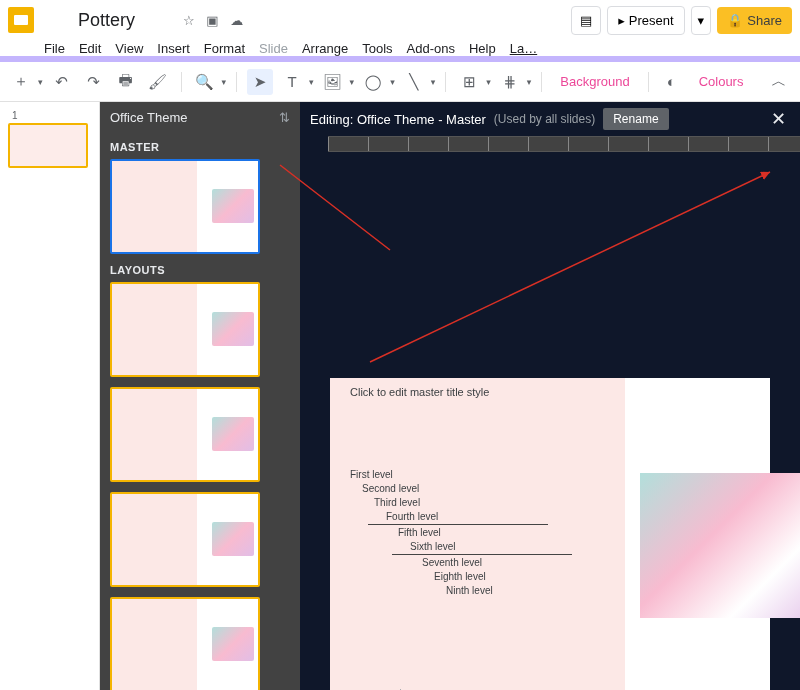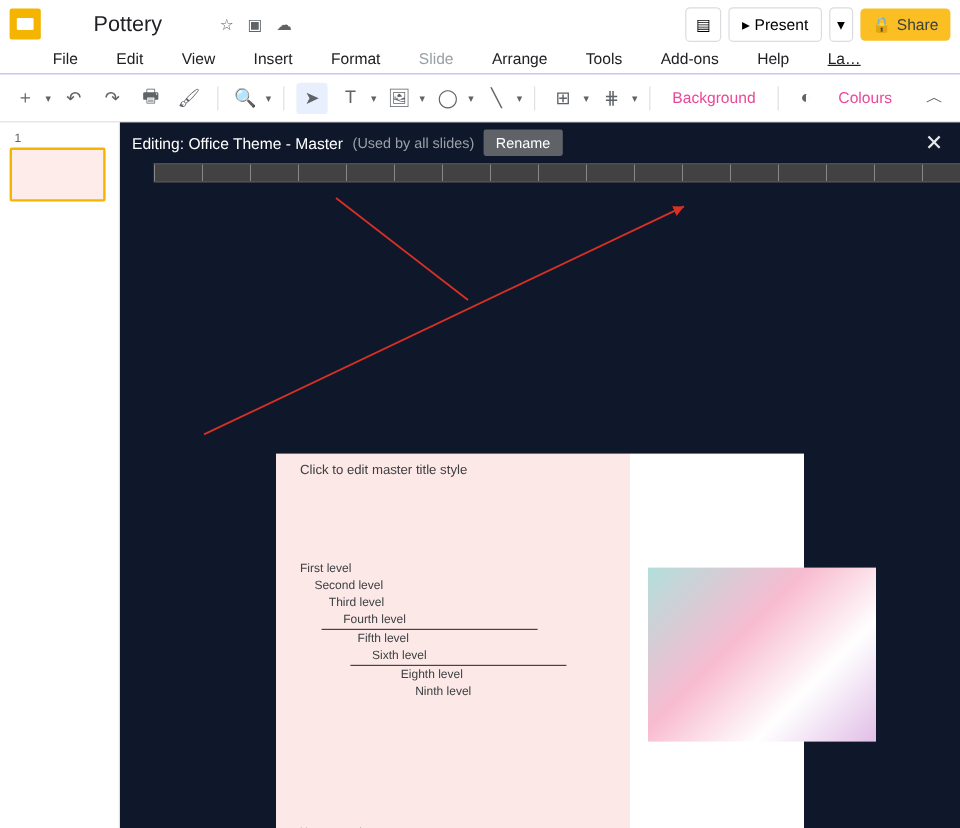--- a/index.html
+++ b/index.html
@@ -5,21 +5,21 @@
   * { box-sizing: border-box; margin: 0; padding: 0; }
   body { font-family: Arial, sans-serif; font-size: 13px; background:#fff; width:800px; height:690px; overflow:hidden; position:relative;}
   .title-row { display:flex; align-items:center; height:36px; padding:4px 8px 0 8px;gap:36px; }
   .logo { width:26px; height:26px; background:#f4b400; border-radius:2px; margin-right:8px; display:flex; align-items:center; justify-content:center;}
   .logo div{width:14px;height:10px;background:#fff;border-radius:1px;}
   .doc-title { font-size:18px; color:#202124; margin-right:8px; }
   .title-icons span { color:#5f6368; margin:0 4px; cursor:pointer;}
   .right-head { margin-left:auto; display:flex; align-items:center; gap:6px;}
   .btn-outline { border:1px solid #dadce0; padding:6px 10px; border-radius:4px; font-size:13px; display:flex; align-items:center; gap:4px; cursor:pointer; background:#fff;}
   .btn-share { background:#fbbf24; color:#3c4043; font-weight:500; border:none;}
-  .menu-row { display:flex; align-items:center; height:26px; padding:0 8px 0 44px; gap:32px; color:#202124; font-size:13px; border-bottom:1px solid #c4b5fd;}
+  .menu-row { display:flex; align-items:flex-end; height:26px; padding:0 8px 0 44px; gap:14px; color:#202124; font-size:13px; border-bottom:6px solid #c4b5fd;}
   .menu-row span { cursor:pointer; }
   .menu-disabled{color:#9aa0a6;}
   .toolbar { display:flex; align-items:center; height:40px; padding:0 8px; gap:6px; border-bottom:1px solid #e0e0e0;}
   .tb-btn { width:26px; height:26px; border-radius:3px; display:flex; align-items:center; justify-content:center; color:#5f6368; cursor:pointer; font-size:15px;}
   .tb-sep { width:1px; height:20px; background:#e0e0e0; margin:0 4px;}
   .tb-text{ color:#ec4899; font-size:13px; padding:0 8px; cursor:pointer;}
   .chev{color:#5f6368;font-size:9px;margin-left:-2px;}
   .content { display:flex; height:calc(690px - 36px - 26px - 40px); }
   .filmstrip { width:100px; padding:8px; border-right:1px solid #e0e0e0; text-align:center;}
   .fs-num{font-size:10px;color:#5f6368;text-align:left;padding-left:4px;}
@@ -124,20 +124,47 @@
   <div class="tb-btn">︿</div>
 </div>
 
 <div class="content">
 
   <div class="filmstrip">
     <div class="fs-num">1</div>
     <div class="fs-thumb"></div>
   </div>
 
+  <div class="theme-panel">
+    <div class="theme-head">
+      <span>Office Theme</span>
+      <span style="color:#9aa0a6;">⇅</span>
+    </div>
+    <div class="theme-body">
+      <div class="section-label">MASTER</div>
+      <div class="thumb master">
+          <div class="thumb-img"></div>
+        </div>
+      <div class="section-label">LAYOUTS</div>
+      <div id="layouts-container">
+          <div class="thumb">
+            <div class="thumb-img"></div>
+          </div>
+          <div class="thumb">
+            <div class="thumb-img"></div>
+          </div>
+          <div class="thumb">
+            <div class="thumb-img"></div>
+          </div>
+          <div class="thumb">
+            <div class="thumb-img"></div>
+          </div>
+        </div>
+    </div>
+  </div>
 
   <div class="editor">
     <div class="edit-head">
       <span><span>Editing: </span><span>Office Theme - Master</span></span>
       <span class="edit-sub">(Used by all slides)</span>
       <button class="btn-rename">Rename</button>
       <span class="close-x">✕</span>
     </div>
     <div class="ruler"></div>
     <div class="canvas-scroll">
@@ -145,20 +172,21 @@
         <div class="slide-title">Click to edit master title style</div>
         <div class="levels" id="levels">
             <div style="padding-left: 0px;">First level</div>
             <div style="padding-left: 12px;">Second level</div>
             <div style="padding-left: 24px;">Third level</div>
             <div style="padding-left: 36px;">Fourth level</div>
             <div style="border-top: 1px solid rgb(68, 68, 68); margin-left: 18px; width: 180px;"></div>
             <div style="padding-left: 48px;">Fifth level</div>
             <div style="padding-left: 60px;">Sixth level</div>
             <div style="border-top: 1px solid rgb(68, 68, 68); margin-left: 42px; width: 180px;"></div>
+            <div style="padding-left: 72px;">Seventh level</div>
             <div style="padding-left: 84px;">Eighth level</div>
             <div style="padding-left: 96px;">Ninth level</div>
           </div>
         <div class="slide-img"></div>
         <div class="ph ph1">Unsupported placeholder</div>
 
       </div>
     </div>
 
     <svg class="arrow" style="top:30px;left:0;width:500px;height:260px;">

